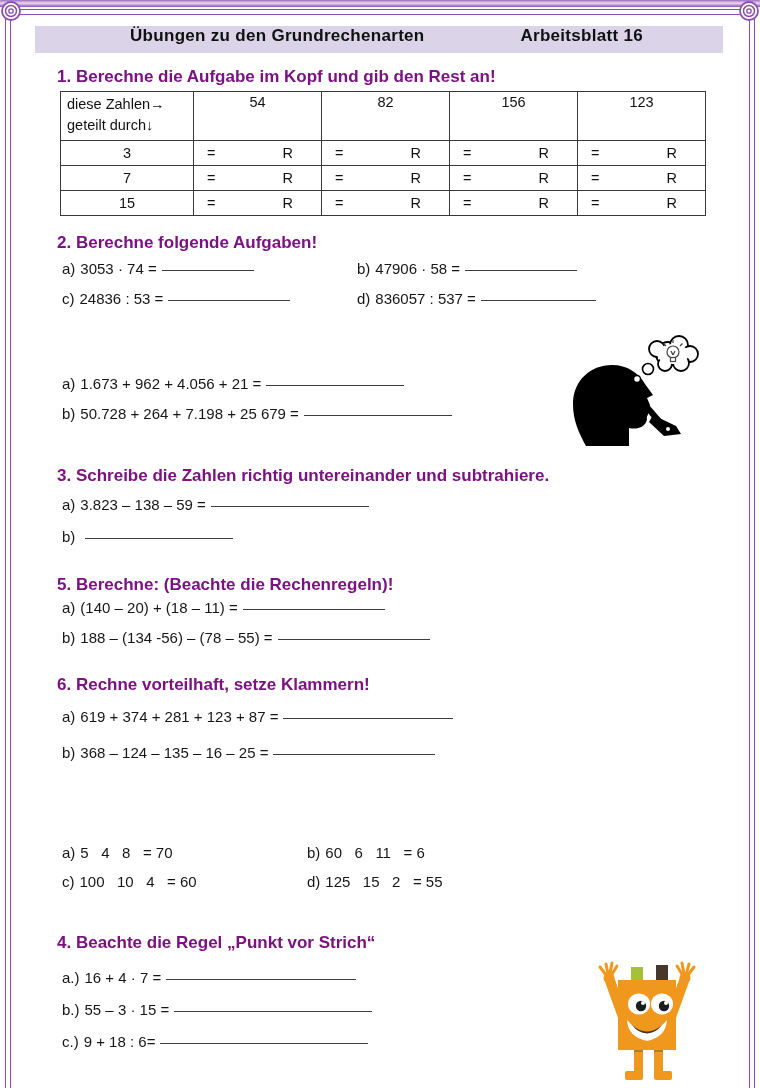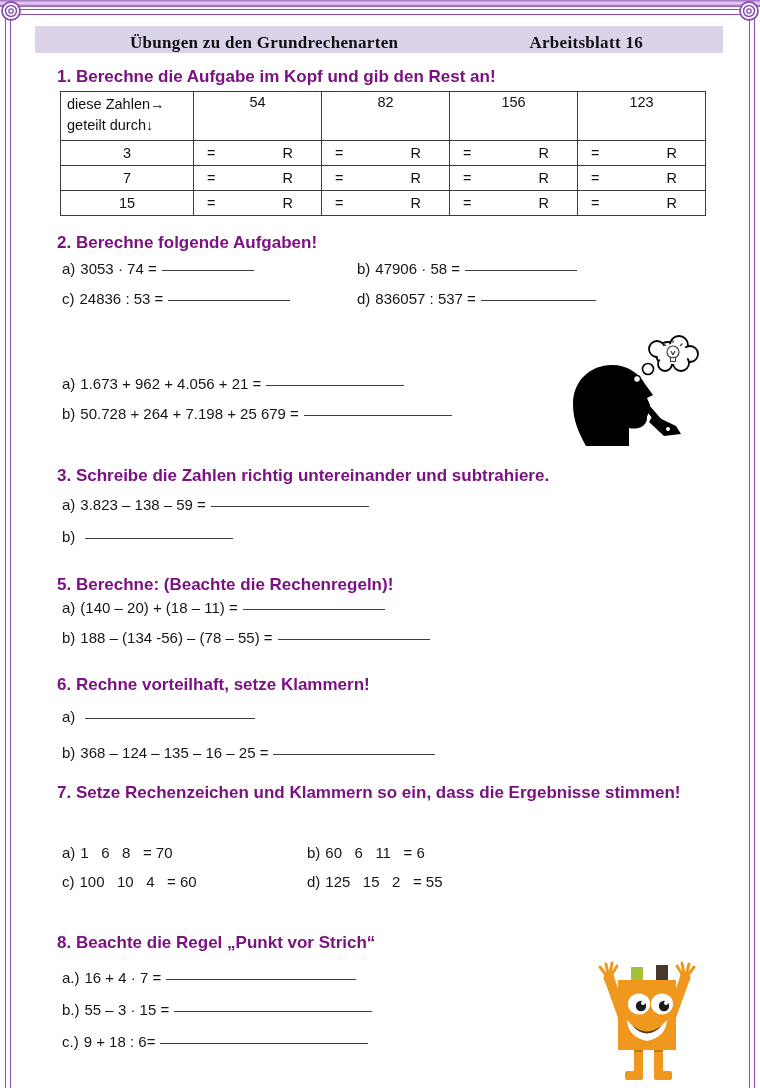--- a/index.html
+++ b/index.html
@@ -10,23 +10,23 @@
         background:linear-gradient(180deg,#a06cc0,#ead9f4 45%,#8d51ad);}
   .hrail{position:absolute;top:9px;left:12px;right:12px;height:4px;background:#fdfbff;
          border-top:1.5px solid #8a4fae;border-bottom:1.5px solid #8a4fae;}
   .vrail{position:absolute;top:11px;bottom:0;width:4px;background:#fdfbff;
          border-left:1.5px solid #8a4fae;border-right:1.5px solid #8a4fae;}
   .vrail.l{left:5px}.vrail.r{right:5px}
   .corner{position:absolute;top:0;width:22px;height:22px;}
   .corner.l{left:0}.corner.r{right:0}
   
   .titlebar{position:absolute;left:35px;top:26px;width:688px;height:27px;background:#dbd3e7;
-            display:flex;align-items:flex-end;justify-content:space-between;
+            display:flex;align-items:flex-start;justify-content:space-between;
             padding:0 80px 0 95px;box-sizing:border-box;
-            font-size:17px;font-weight:bold;color:#101010;letter-spacing:.3px;font-family:Liberation Serif, serif;}
+            font-size:17px;font-weight:bold;color:#101010;letter-spacing:.3px;}
   
   .h{position:absolute;left:57px;font-size:17px;font-weight:bold;color:#7a1281;line-height:33px;}
   .items{position:absolute;left:62px;font-size:15px;}
   .row{display:flex;align-items:center;}
   .lbl{margin-right:5px;}
   .expr{white-space:pre;}
   .blank{display:inline-block;height:4px;border-bottom:1.5px solid #3d3d3d;margin-left:5px;
          vertical-align:-2px;}
   .grid2{display:grid;}
   
@@ -260,50 +260,50 @@
         <span class="lbl">b)</span>
         <span class="expr">188 – (134 -56) – (78 – 55) =</span>
         <span class="blank" style="width:152px"></span>
       </div>
   </div>
 
   <div class="h" style="top:668px">6. Rechne vorteilhaft, setze Klammern!</div>
   <div class="items" style="top:698px">
     <div class="row" style="height:36px">
         <span class="lbl">a)</span>
+        <span class="expr">619 + 374 + 281 + 123 + 87 =</span>
         <span class="blank" style="width:170px"></span>
       </div>
     <div class="row" style="height:36px">
         <span class="lbl">b)</span>
         <span class="expr">368 – 124 – 135 – 16 – 25 =</span>
         <span class="blank" style="width:162px"></span>
       </div>
   </div>
 
-  <div class="h" style="top:776px;width:645px">7. Setze Rechenzeichen und Klammern so ein, dass die Ergebnisse stimmen!</div>
   <div class="items grid2" style="top:838px;width:600px;grid-template-columns:245px 1fr">
     <div class="row" style="height:29px">
         <span class="lbl">a)</span>
-        <span class="expr">1   6   8   = 70</span>
+        <span class="expr">5   4   8   = 70</span>
       </div>
     <div class="row" style="height:29px">
         <span class="lbl">b)</span>
         <span class="expr">60   6   11   = 6</span>
       </div>
     <div class="row" style="height:29px">
         <span class="lbl">c)</span>
         <span class="expr">100   10   4   = 60</span>
       </div>
     <div class="row" style="height:29px">
         <span class="lbl">d)</span>
         <span class="expr">125   15   2   = 55</span>
       </div>
   </div>
 
-  <div class="h" style="top:926px">8. Beachte die Regel „Punkt vor Strich“</div>
+  <div class="h" style="top:926px">4. Beachte die Regel „Punkt vor Strich“</div>
   <div class="items" style="top:961px">
     <div class="row" style="height:32px">
         <span class="lbl">a.)</span>
         <span class="expr">16 + 4 · 7 =</span>
         <span class="blank" style="width:190px"></span>
       </div>
     <div class="row" style="height:32px">
         <span class="lbl">b.)</span>
         <span class="expr">55 – 3 · 15 =</span>
         <span class="blank" style="width:198px"></span>

